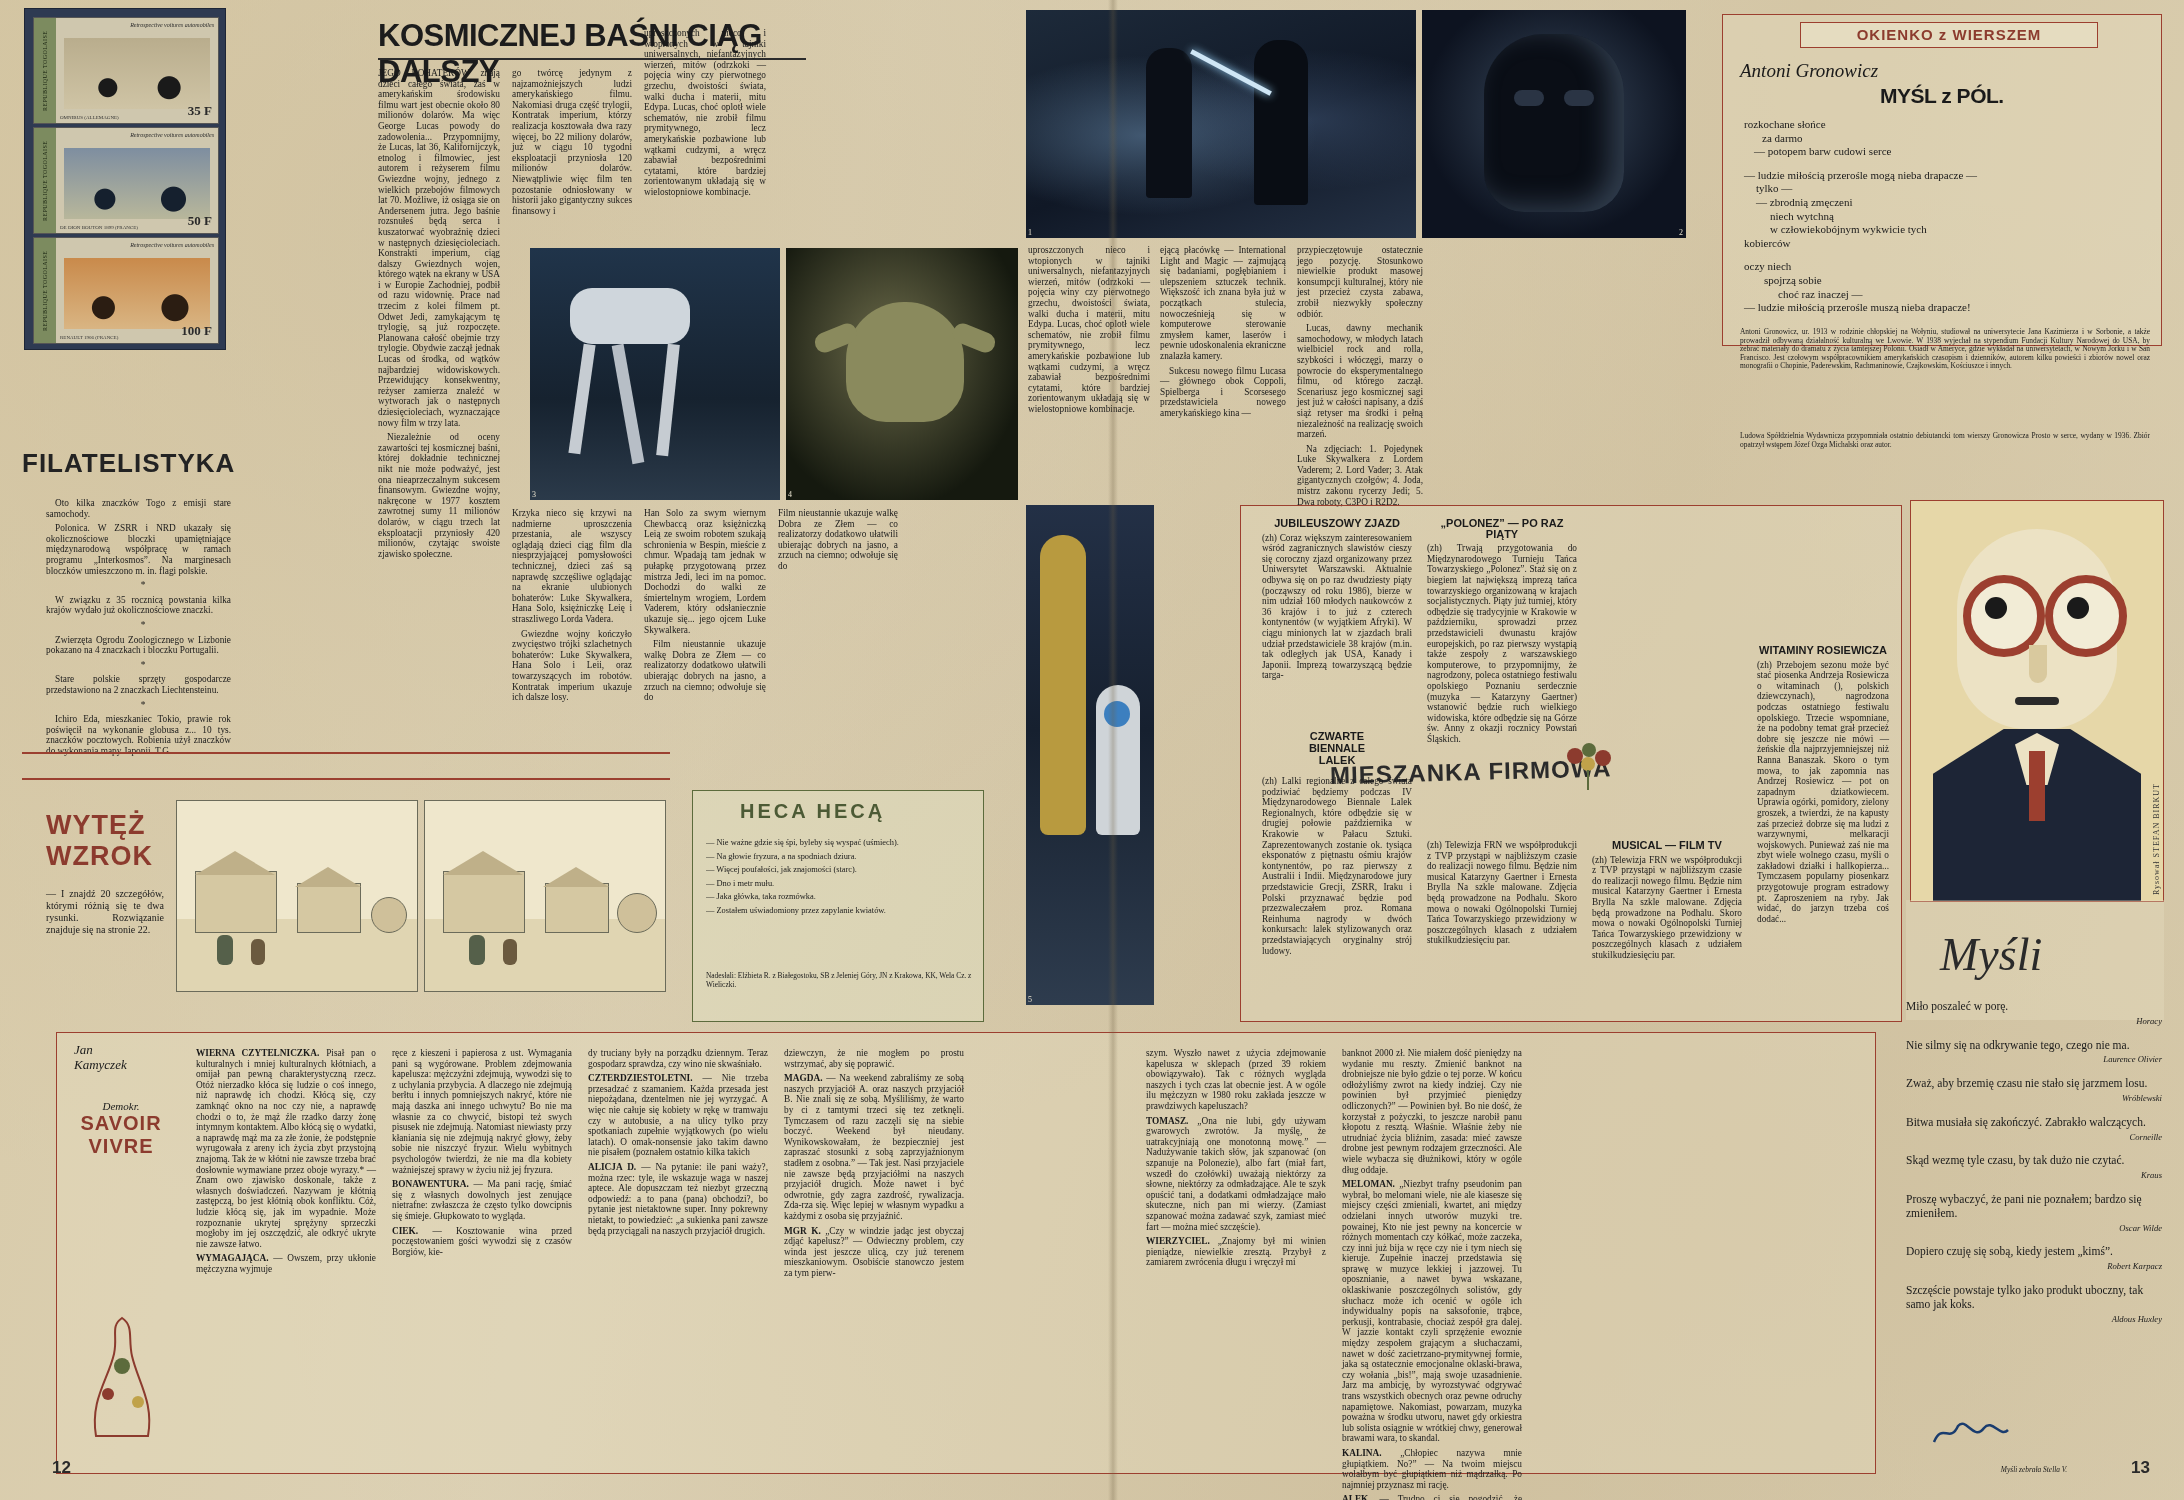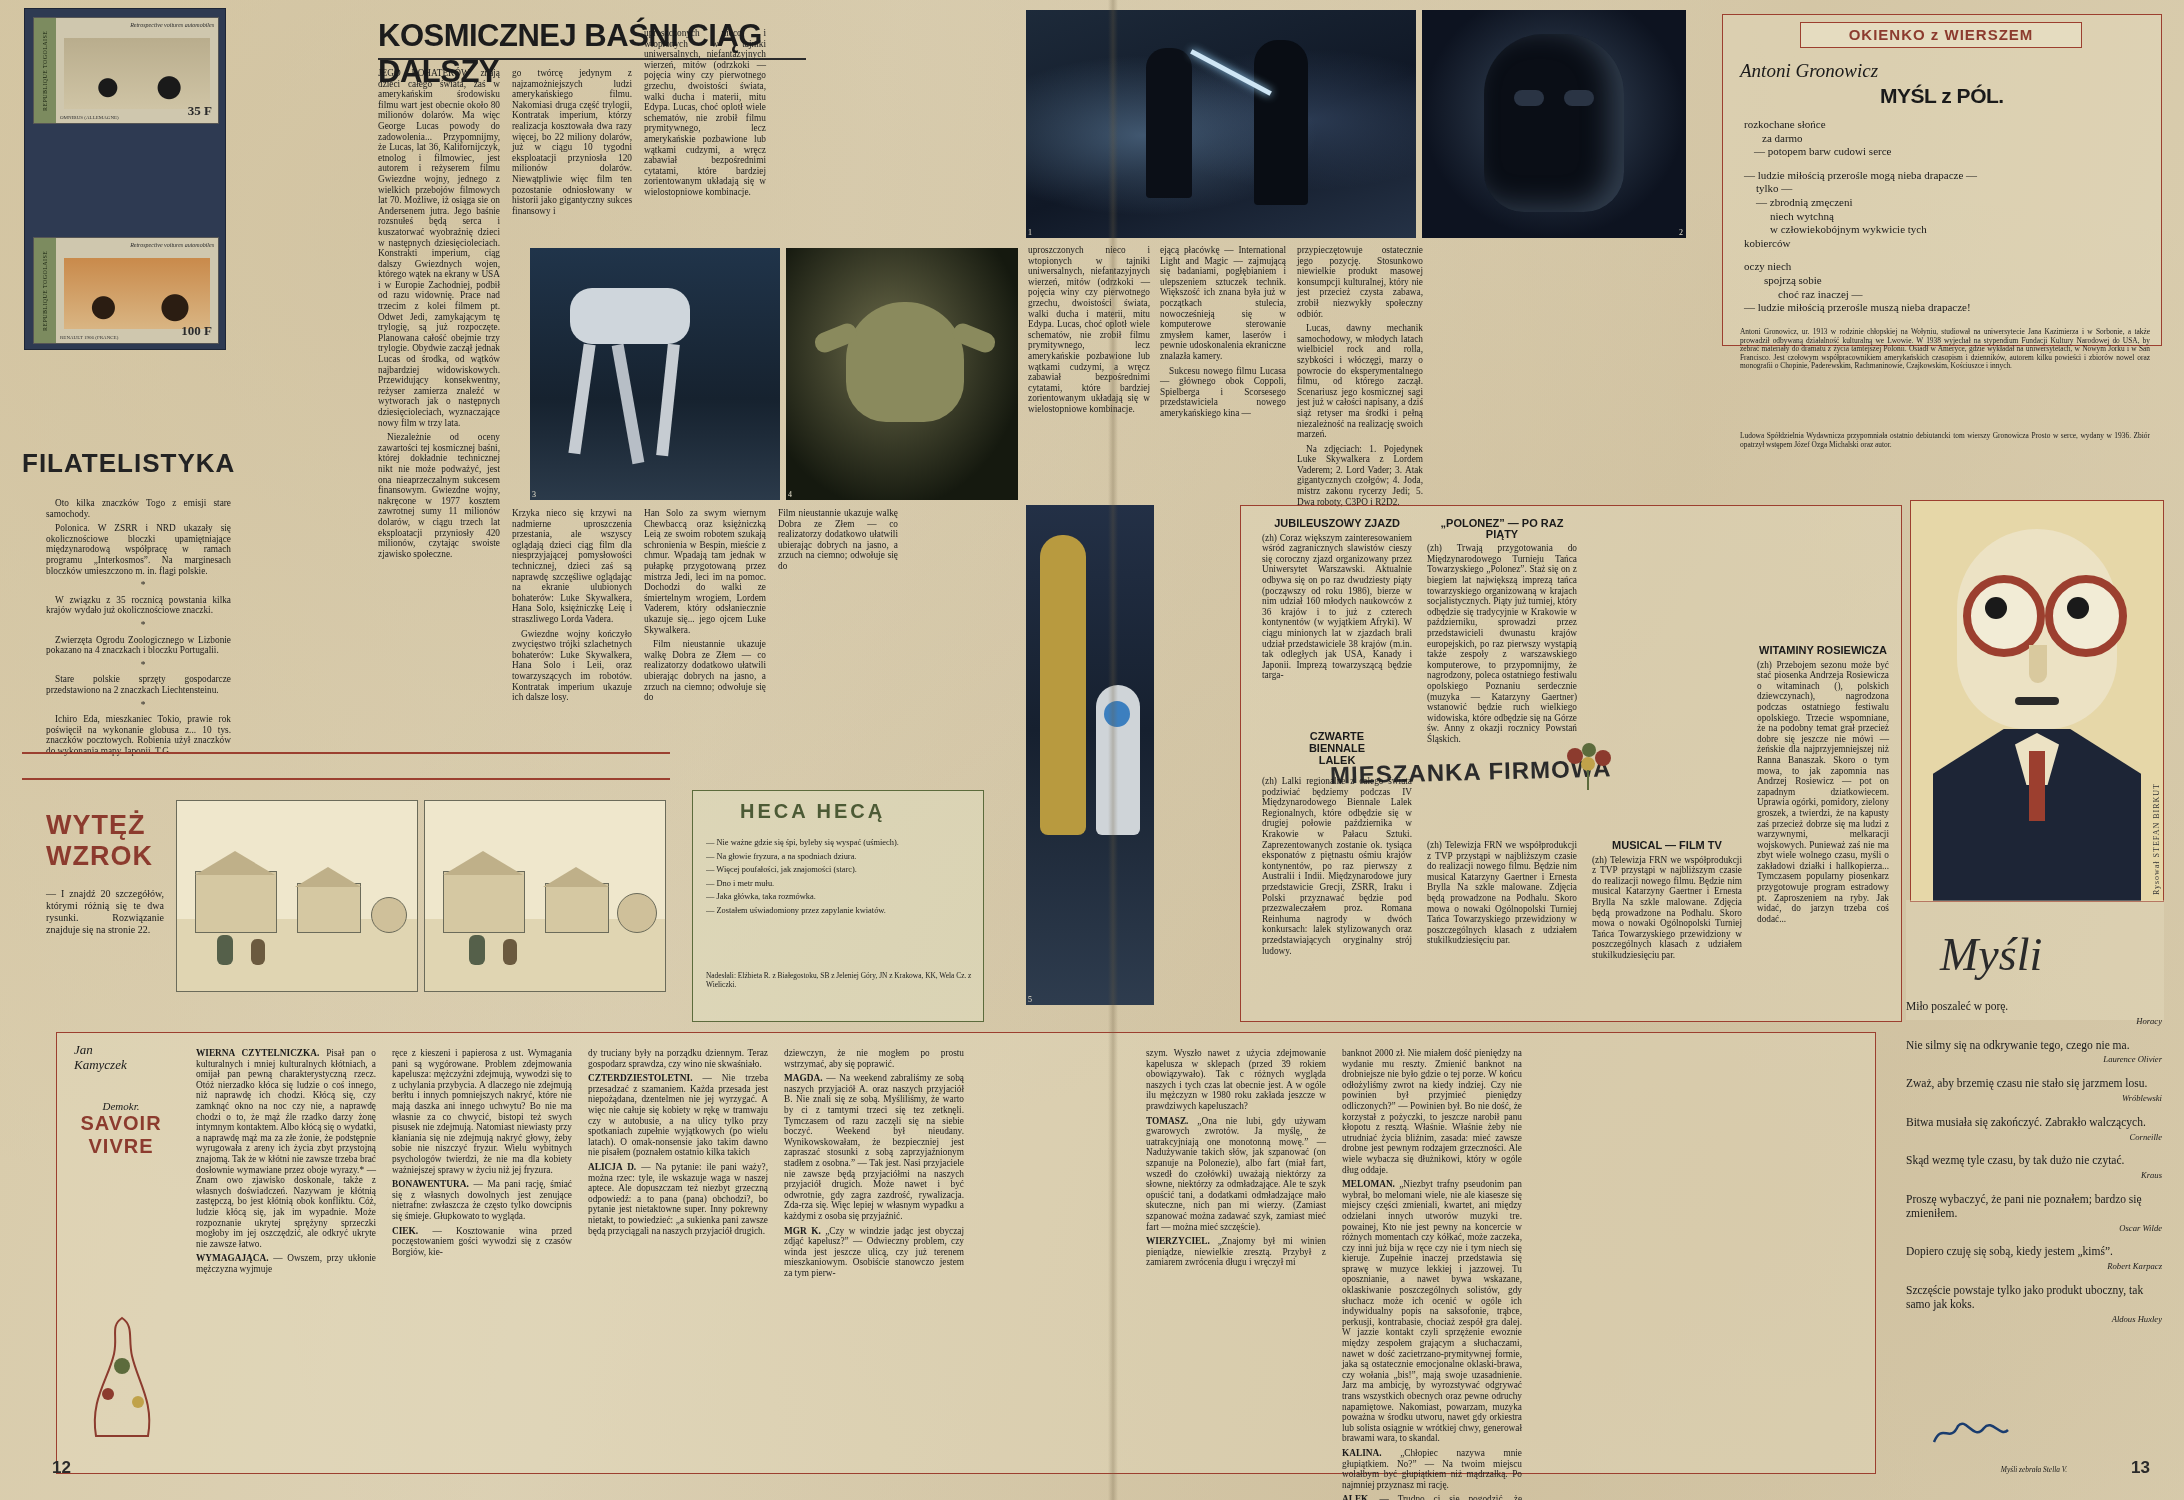--- a/index.html
+++ b/index.html
@@ -89,20 +89,30 @@
     <div class="stamp" style="top:8px;height:105px;">
       <div class="band">REPUBLIQUE TOGOLAISE</div>
       <div class="cap">Retrospective voitures automobiles</div>
       <div class="veh" style="background:
           radial-gradient(circle at 30% 70%, #1a1a1a 0 9px, rgba(0,0,0,0) 10px),
           radial-gradient(circle at 72% 70%, #1a1a1a 0 11px, rgba(0,0,0,0) 12px),
           linear-gradient(#b9ad8d,#cfc4a5);"></div>
       <div class="val">35 F</div>
       <div class="sub">OMNIBUS (ALLEMAGNE)</div>
     </div>
+    <div class="stamp" style="top:118px;height:105px;">
+      <div class="band">REPUBLIQUE TOGOLAISE</div>
+      <div class="cap">Retrospective voitures automobiles</div>
+      <div class="veh" style="background:
+          radial-gradient(circle at 28% 72%, #15202e 0 10px, rgba(0,0,0,0) 11px),
+          radial-gradient(circle at 75% 72%, #15202e 0 12px, rgba(0,0,0,0) 13px),
+          linear-gradient(#7e8ea0,#b8b79b);"></div>
+      <div class="val">50 F</div>
+      <div class="sub">DE DION BOUTON 1899 (FRANCE)</div>
+    </div>
     <div class="stamp" style="top:228px;height:105px;">
       <div class="band">REPUBLIQUE TOGOLAISE</div>
       <div class="cap">Retrospective voitures automobiles</div>
       <div class="veh" style="background:
           radial-gradient(circle at 27% 70%, #2b1d12 0 11px, rgba(0,0,0,0) 12px),
           radial-gradient(circle at 76% 70%, #2b1d12 0 13px, rgba(0,0,0,0) 14px),
           linear-gradient(#c98a4b,#d9b583);"></div>
       <div class="val">100 F</div>
       <div class="sub">RENAULT 1906 (FRANCE)</div>
     </div>
@@ -207,21 +217,21 @@
 
   <div class="photo" style="left:1026px;top:505px;width:128px;height:500px;
        background:linear-gradient(180deg,#233046 0%,#16202f 45%,#2e3c4e 100%);">
     <div style="position:absolute;left:14px;top:30px;width:46px;height:300px;background:#b89a3f;border-radius:22px 22px 8px 8px;"></div>
     <div style="position:absolute;left:70px;top:180px;width:44px;height:150px;background:#cfd4d8;border-radius:22px 22px 6px 6px;"></div>
     <div style="position:absolute;left:78px;top:196px;width:26px;height:26px;background:#3c7fbf;border-radius:50%;"></div>
     <div class="num">5</div>
   </div>
 
   <div class="redframe" style="left:1722px;top:14px;width:438px;height:330px;"></div>
-  <div style="position:absolute;left:1800px;top:22px;width:280px;border:1.5px solid #9c3f2f;background:#e5dcc0;text-align:center;padding:3px 0;">
+  <div style="position:absolute;left:1800px;top:22px;width:280px;border:1.5px solid #9c3f2f;background:#e5dcc0;text-align:center;padding:3px 8px;">
     <span class="title-big" style="font-size:15px;letter-spacing:1px;color:#8c3b2e;">OKIENKO z WIERSZEM</span>
   </div>
   <div style="position:absolute;left:1740px;top:60px;font-family:'Liberation Serif',serif;font-style:italic;font-size:19px;">Antoni Gronowicz</div>
   <div class="title-big" style="position:absolute;left:1880px;top:84px;font-size:21px;">MYŚL z PÓL.</div>
   <div style="position:absolute;left:1744px;top:118px;width:400px;font-size:11px;line-height:13.6px;">
     <div>rozkochane słońce</div>
     <div style="padding-left:18px">za darmo</div>
     <div style="padding-left:10px">— potopem barw cudowi serce</div>
     <div style="height:10px"></div>
     <div>— ludzie miłością przerośle mogą nieba drapacze —</div>

